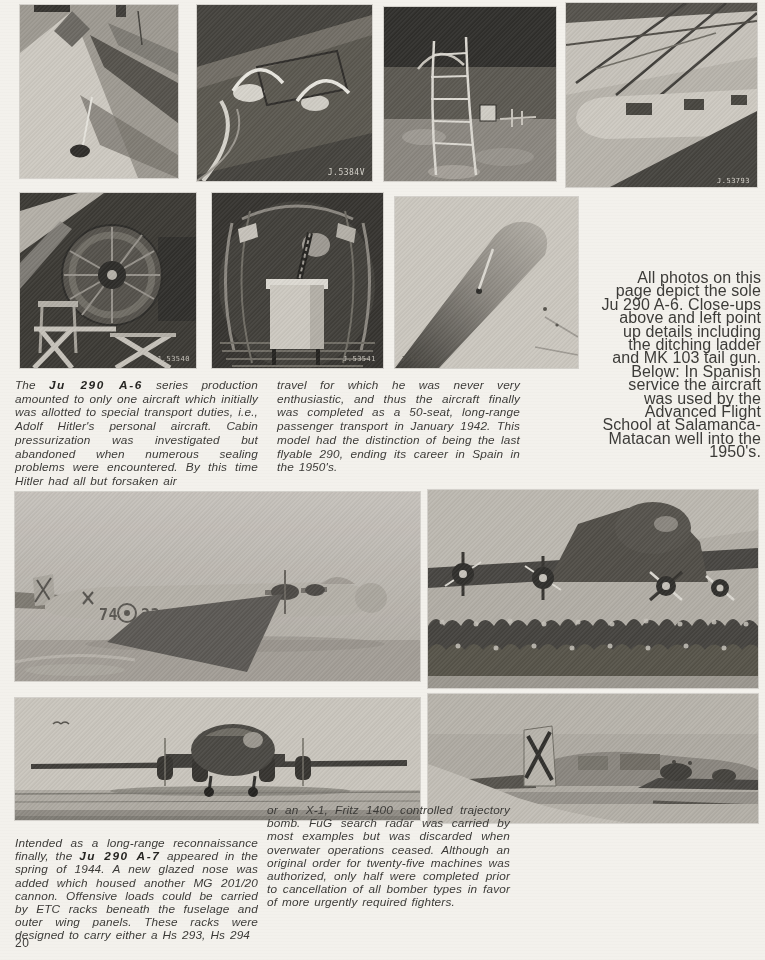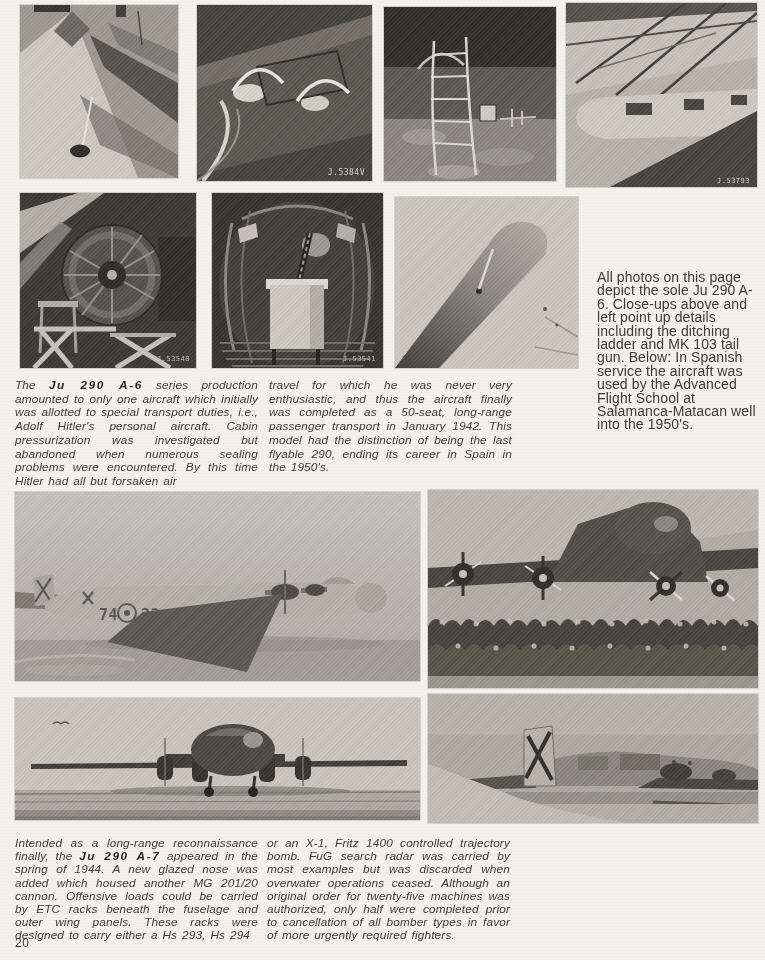--- a/index.html
+++ b/index.html
@@ -23,21 +23,21 @@
   svg text{font-family:"DejaVu Sans Mono", monospace;letter-spacing:0.5px;}
   .col{
     position:absolute;width:243px;text-align:justify;
     font-size:11.8px;line-height:13.7px;letter-spacing:0.15px;word-spacing:1.4px;
   }
   .col p{margin:0;font-style:italic;}
   .col-bottom{line-height:13.2px;}
   b.model{letter-spacing:1.6px;color:#262522;white-space:nowrap;}
   .caption{
     position:absolute;left:597px;top:271px;width:164px;
-    font-size:14px;line-height:13.4px;text-align:left;letter-spacing:0.1px;
+    font-size:16px;line-height:13.4px;text-align:right;letter-spacing:0.1px;
   }
   .pagenum{position:absolute;left:15px;top:936px;font-size:12px;letter-spacing:0.5px;}
 </style>
 </head>
 <body>
 
 <div class="page">
 
   <div class="photo" style="left:20px;top:5px;width:158px;height:173px">
     <svg width="158" height="173">
@@ -198,21 +198,21 @@
       <circle cx="162" cy="128" r="1.6" fill="#55524c"></circle>
       <text x="6" y="164" font-size="7" fill="#55524c">J.53790</text>
     </svg>
   </div>
 
   <div class="caption">All photos on this page depict the sole Ju 290 A-6. Close-ups above and left point up details including the ditching ladder and MK 103 tail gun. Below: In Spanish service the aircraft was used by the Advanced Flight School at Salamanca-Matacan well into the 1950's.</div>
 
   <div class="col" style="left:15px;top:379px">
     <p><span>The </span><b class="model">Ju 290 A-6</b><span> series production amounted to only one aircraft which initially was allotted to special transport duties, i.e., Adolf Hitler's personal aircraft. Cabin pressurization was investigated but abandoned when numerous sealing problems were encountered. By this time Hitler had all but forsaken air</span></p>
   </div>
-  <div class="col" style="left:269px;top:379px">
+  <div class="col" style="left:277px;top:379px">
     <p>travel for which he was never very enthusiastic, and thus the aircraft finally was completed as a 50-seat, long-range passenger transport in January 1942. This model had the distinction of being the last flyable 290, ending its career in Spain in the 1950's.</p>
   </div>
 
   <div class="photo" style="left:15px;top:492px;width:405px;height:189px">
     <svg width="405" height="189">
       <defs>
         <linearGradient id="g8" x1="0" y1="0" x2="0" y2="1">
           <stop offset="0" stop-color="#c6c2bc"></stop>
             <stop offset="1" stop-color="#aaa69e"></stop>
         </linearGradient>
@@ -361,19 +361,19 @@
       <rect x="60" y="98" width="270" height="12" fill="#8f8b84" opacity="0.8"></rect>
       <line x1="225" y1="108" x2="330" y2="112" stroke="#55524c" stroke-width="3"></line>
       <rect y="110" width="330" height="19" fill="#b3afa7"></rect>
       <path d="M0,129 L0,70 Q40,84 90,104 Q140,120 200,129 Z" fill="#c2beb6"></path>
     </svg>
   </div>
 
   <div class="col col-bottom" style="left:15px;top:837px">
     <p><span>Intended as a long-range reconnaissance finally, the </span><b class="model">Ju 290 A-7</b><span> appeared in the spring of 1944. A new glazed nose was added which housed another MG 201/20 cannon. Offensive loads could be carried by ETC racks beneath the fuselage and outer wing panels. These racks were designed to carry either a Hs 293, Hs 294</span></p>
   </div>
-  <div class="col col-bottom" style="left:267px;top:837px">
+  <div class="col col-bottom" style="left:267px;top:804px">
     <p>or an X-1, Fritz 1400 controlled trajectory bomb. FuG search radar was carried by most examples but was discarded when overwater operations ceased. Although an original order for twenty-five machines was authorized, only half were completed prior to cancellation of all bomber types in favor of more urgently required fighters.</p>
   </div>
 
   <div class="pagenum">20</div>
 
 </div>
 
 </body></html>

